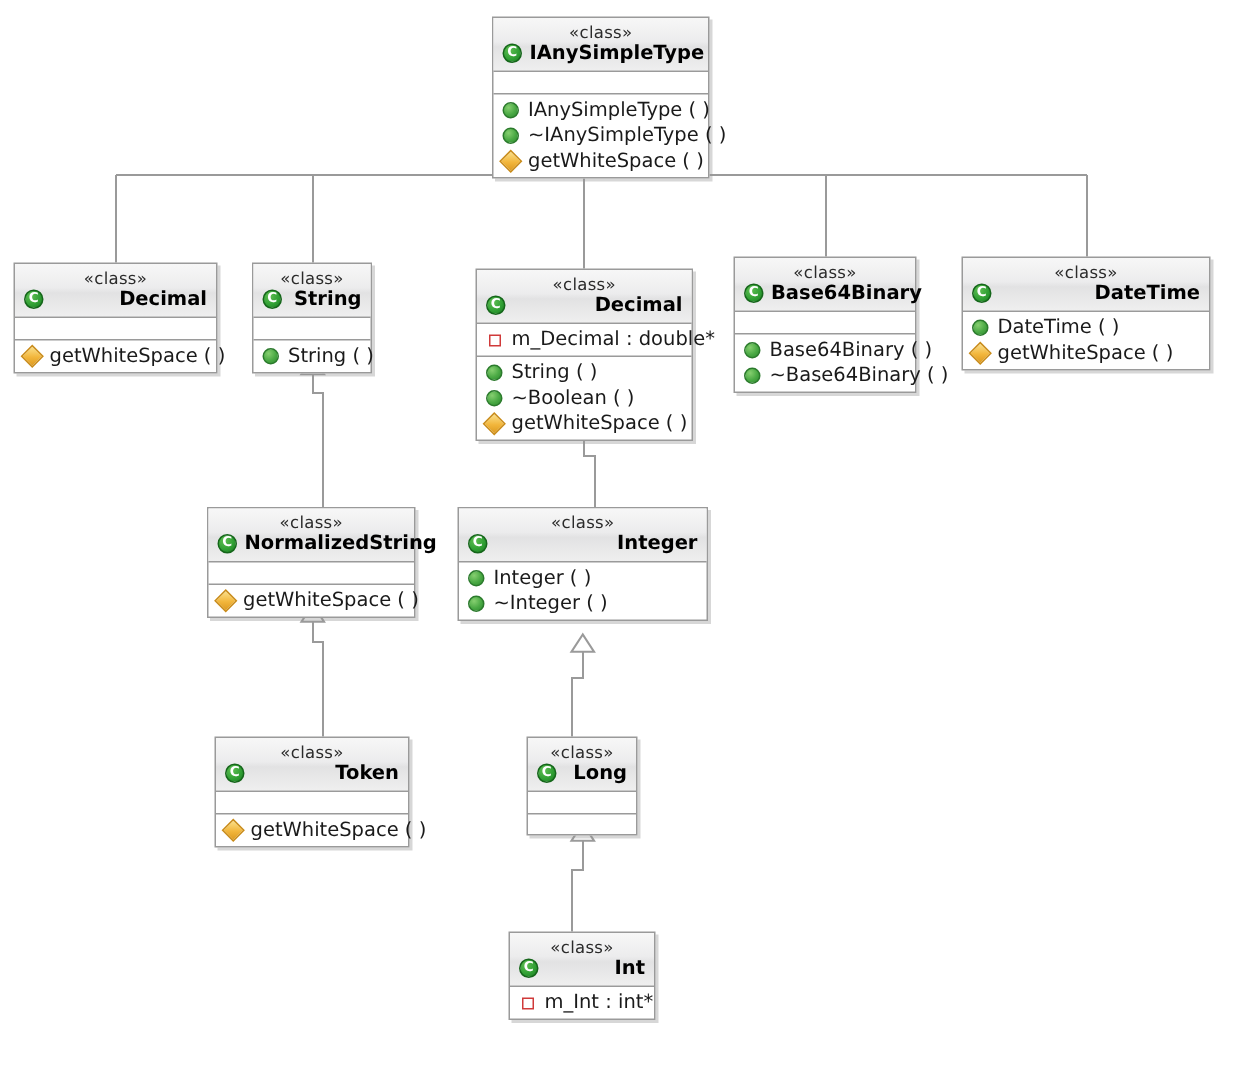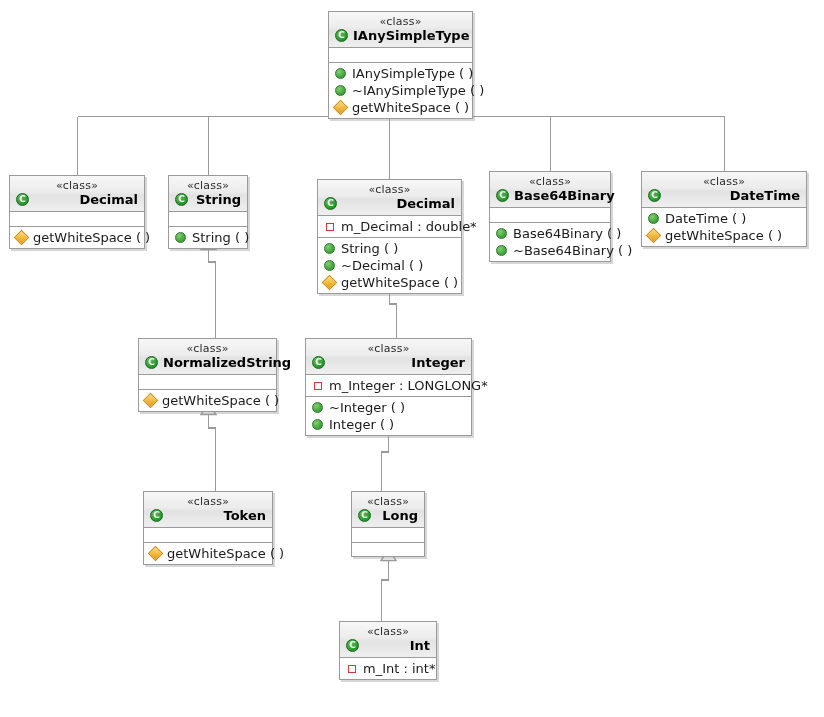--- a/index.html
+++ b/index.html
@@ -264,21 +264,21 @@
           <div class="member">
             <span class="icon-slot">
               <span class="icon-public"></span>
             </span>
             <span>String ( )</span>
           </div>
           <div class="member">
             <span class="icon-slot">
               <span class="icon-public"></span>
             </span>
-            <span>~Decimal ( )</span>
+            <span>~Boolean ( )</span>
           </div>
           <div class="member">
             <span class="icon-slot">
               <span class="icon-protected"></span>
             </span>
             <span>getWhiteSpace ( )</span>
           </div>
         </div>
       </div>
       <div class="uml-class" style="left: 489px; top: 171px; width: 122px;">
@@ -350,37 +350,29 @@
         <div class="uml-header">
           <span class="stereotype">«class»</span>
           <div class="cls-title">
             <span class="icon-class-c"></span>
             <span class="cls-name">Integer</span>
           </div>
         </div>
         <div class="compartment">
           <div class="member">
             <span class="icon-slot">
-              <span class="icon-private"></span>
-            </span>
-            <span>m_Integer : LONGLONG*</span>
-          </div>
-        </div>
-        <div class="compartment">
+              <span class="icon-public"></span>
+            </span>
+            <span>Integer ( )</span>
+          </div>
           <div class="member">
             <span class="icon-slot">
               <span class="icon-public"></span>
             </span>
             <span>~Integer ( )</span>
-          </div>
-          <div class="member">
-            <span class="icon-slot">
-              <span class="icon-public"></span>
-            </span>
-            <span>Integer ( )</span>
           </div>
         </div>
       </div>
       <div class="uml-class" style="left: 143px; top: 491px; width: 130px;">
         <div class="uml-header">
           <span class="stereotype">«class»</span>
           <div class="cls-title">
             <span class="icon-class-c"></span>
             <span class="cls-name">Token</span>
           </div>

